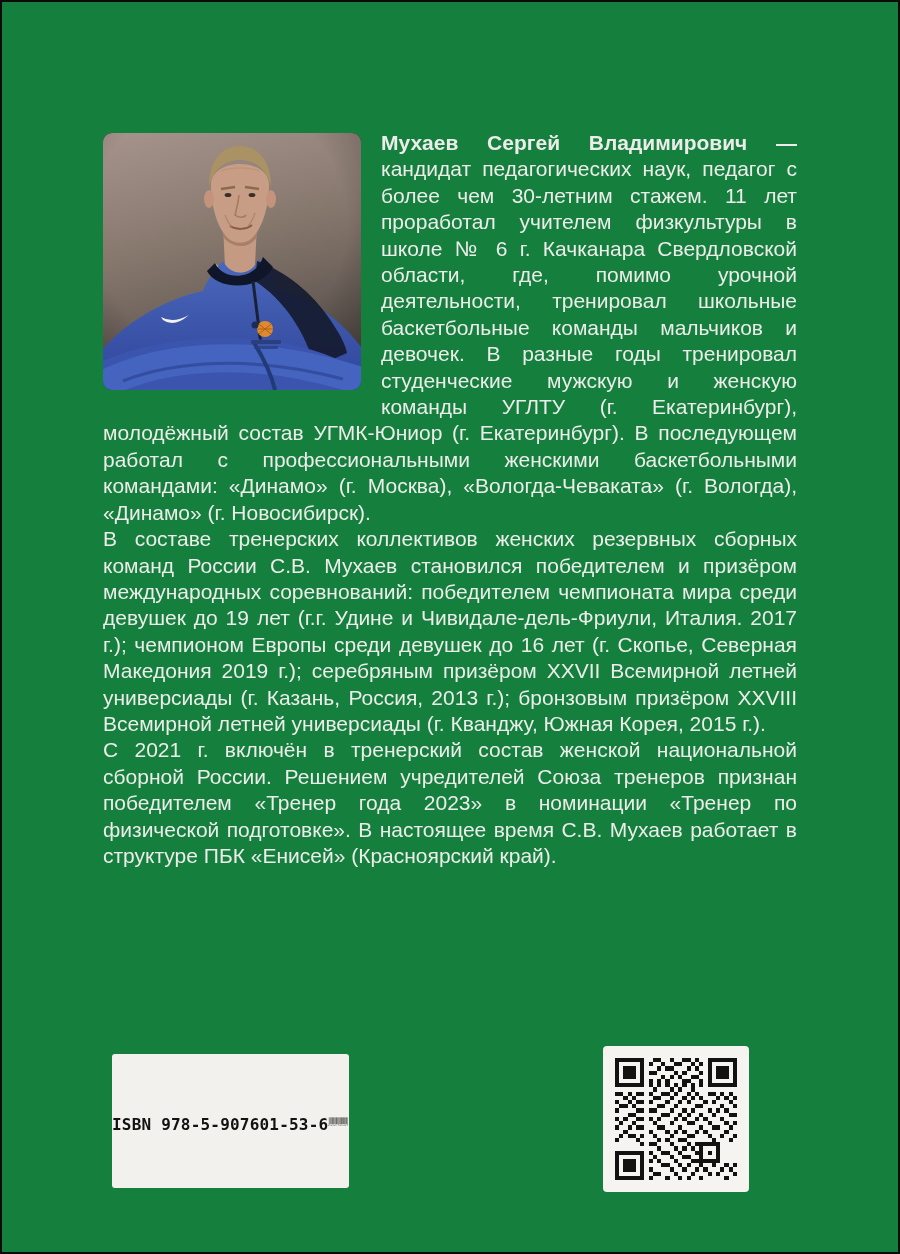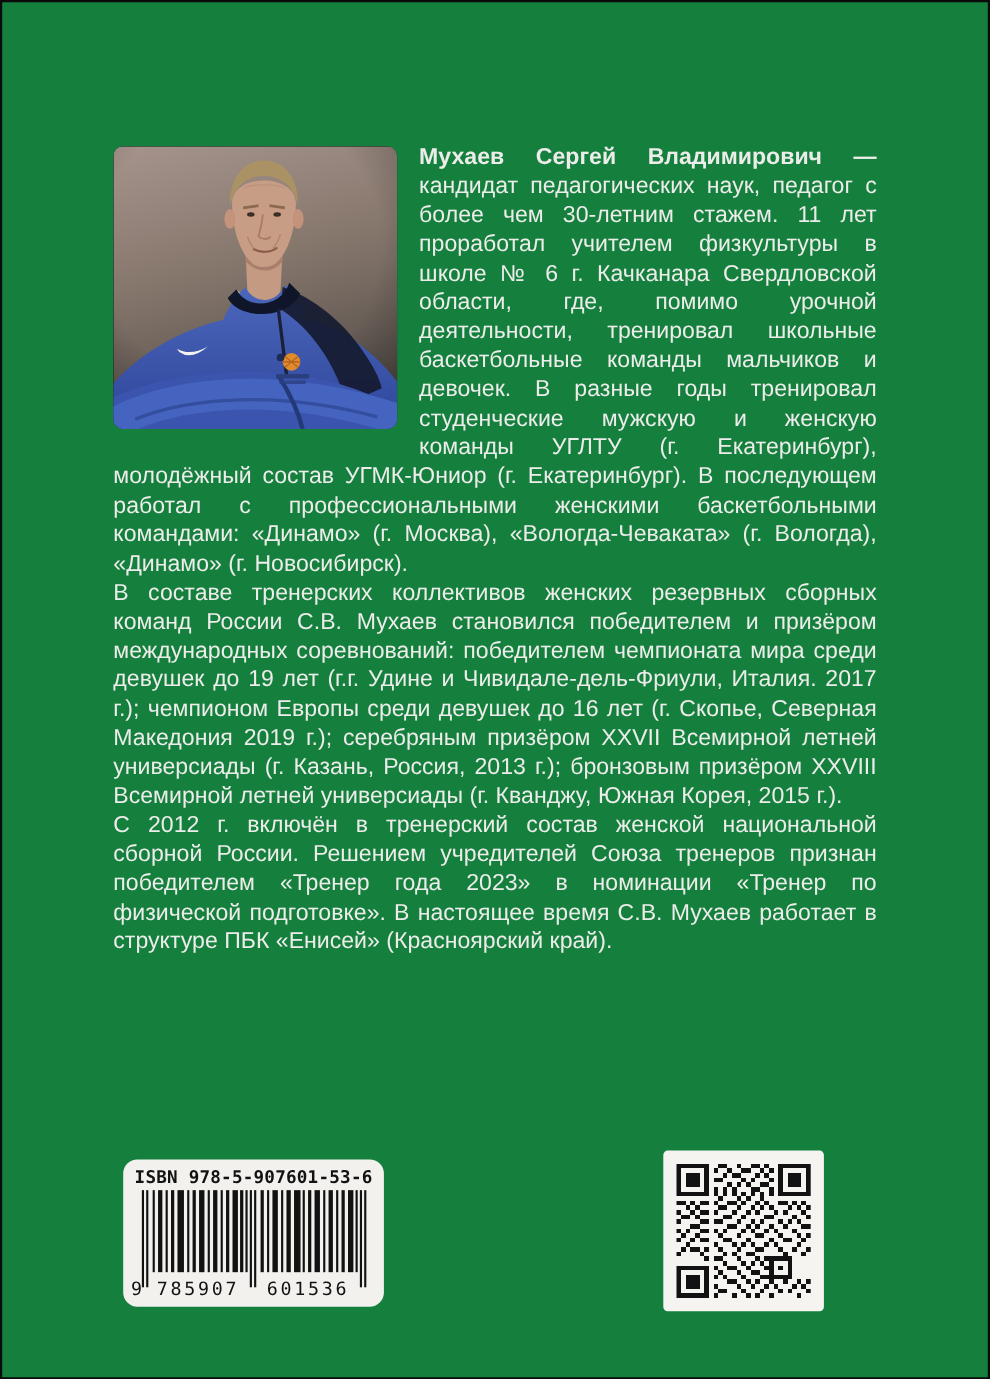--- a/index.html
+++ b/index.html
@@ -18,22 +18,22 @@
   .coach-name{font-weight:bold;}
   
   .photo{
     float:left;width:258px;height:257px;margin:3px 20px 10px 0;
     border-radius:9px;overflow:hidden;background:#111;
   }
   .photo svg{display:block;width:100%;height:100%;}
   
   .barcode-box{
     position:absolute;left:112px;top:1054px;width:237px;height:134px;
-    background:#f2f1ee;border-radius:13px;color:#121212;
-    display:flex;flex-direction:column;align-items:center;
+    background:#f2f1ee;border-radius:3px;color:#121212;
+    display:flex;flex-direction:row;align-items:center;
   }
   .isbn-text{
     font-family:"DejaVu Sans Mono",monospace;font-size:16px;font-weight:bold;
     margin-top:6px;letter-spacing:0.2px;white-space:nowrap;
   }
   .barcode-svg{width:224px;height:104px;margin-top:1px;}
   .bc-digit{
     font-family:"DejaVu Sans Mono",monospace;font-size:17px;letter-spacing:2.5px;fill:#121212;
   }
   .publisher{
@@ -118,21 +118,21 @@
         <path d="M118,56 l14,-2 M142,54 l14,2" stroke="#8a6b4c" stroke-width="2.5" fill="none"></path>
         <ellipse cx="125" cy="62" rx="3.4" ry="2" fill="#3a2e26"></ellipse>
         <ellipse cx="149" cy="62" rx="3.4" ry="2" fill="#3a2e26"></ellipse>
         <path d="M136,62 C135,72 133,78 132,82 C135,85 141,85 143,82" stroke="#a87a5f" stroke-width="1.6" fill="none"></path>
         <path d="M127,93 C133,97 143,97 149,92" stroke="#8a5a48" stroke-width="2" fill="none"></path>
         <path d="M122,82 C124,88 126,91 129,94 M152,80 C150,86 148,90 145,93" stroke="#a87a5f" stroke-width="1.2" fill="none" opacity="0.7"></path>
       </svg>
     </div>
     <p><span class="coach-name">Мухаев Сергей Владимирович —</span> <span>кандидат педагогических наук, педагог с более чем 30-летним стажем. 11 лет проработал учителем физкультуры в школе № 6 г. Качканара Свердловской области, где, помимо урочной деятельности, тренировал школьные баскетбольные команды мальчиков и девочек. В разные годы тренировал студенческие мужскую и женскую команды УГЛТУ (г. Екатеринбург), молодёжный состав УГМК-Юниор (г. Екатеринбург). В последующем работал с профессиональными женскими баскетбольными командами: «Динамо» (г. Москва), «Вологда-Чеваката» (г. Вологда), «Динамо» (г. Новосибирск).</span></p>
     <p>В составе тренерских коллективов женских резервных сборных команд России С.В. Мухаев становился победителем и призёром международных соревнований: победителем чемпионата мира среди девушек до 19 лет (г.г. Удине и Чивидале-дель-Фриули, Италия. 2017 г.); чемпионом Европы среди девушек до 16 лет (г. Скопье, Северная Македония 2019 г.); серебряным призёром XXVII Всемирной летней универсиады (г. Казань, Россия, 2013 г.); бронзовым призёром XXVIII Всемирной летней универсиады (г. Кванджу, Южная Корея, 2015 г.).</p>
-    <p>С 2012 г. включён в тренерский состав женской национальной сборной России. Решением учредителей Союза тренеров признан победителем «Тренер года 2023» в номинации «Тренер по физической подготовке». В настоящее время С.В. Мухаев работает в структуре ПБК «Енисей» (Красноярский край).</p>
+    <p>С 2021 г. включён в тренерский состав женской национальной сборной России. Решением учредителей Союза тренеров признан победителем «Тренер года 2023» в номинации «Тренер по физической подготовке». В настоящее время С.В. Мухаев работает в структуре ПБК «Енисей» (Красноярский край).</p>
   </div>
 
   <div class="barcode-box">
     <div class="isbn-text">ISBN 978-5-907601-53-6</div>
     <svg class="barcode-svg" viewBox="0 0 228 106">
       <g fill="#121212">
 
         <rect x="10" y="2" width="2" height="90"></rect>
           <rect x="14" y="2" width="2" height="90"></rect>
         <rect x="110" y="2" width="2" height="90"></rect>

